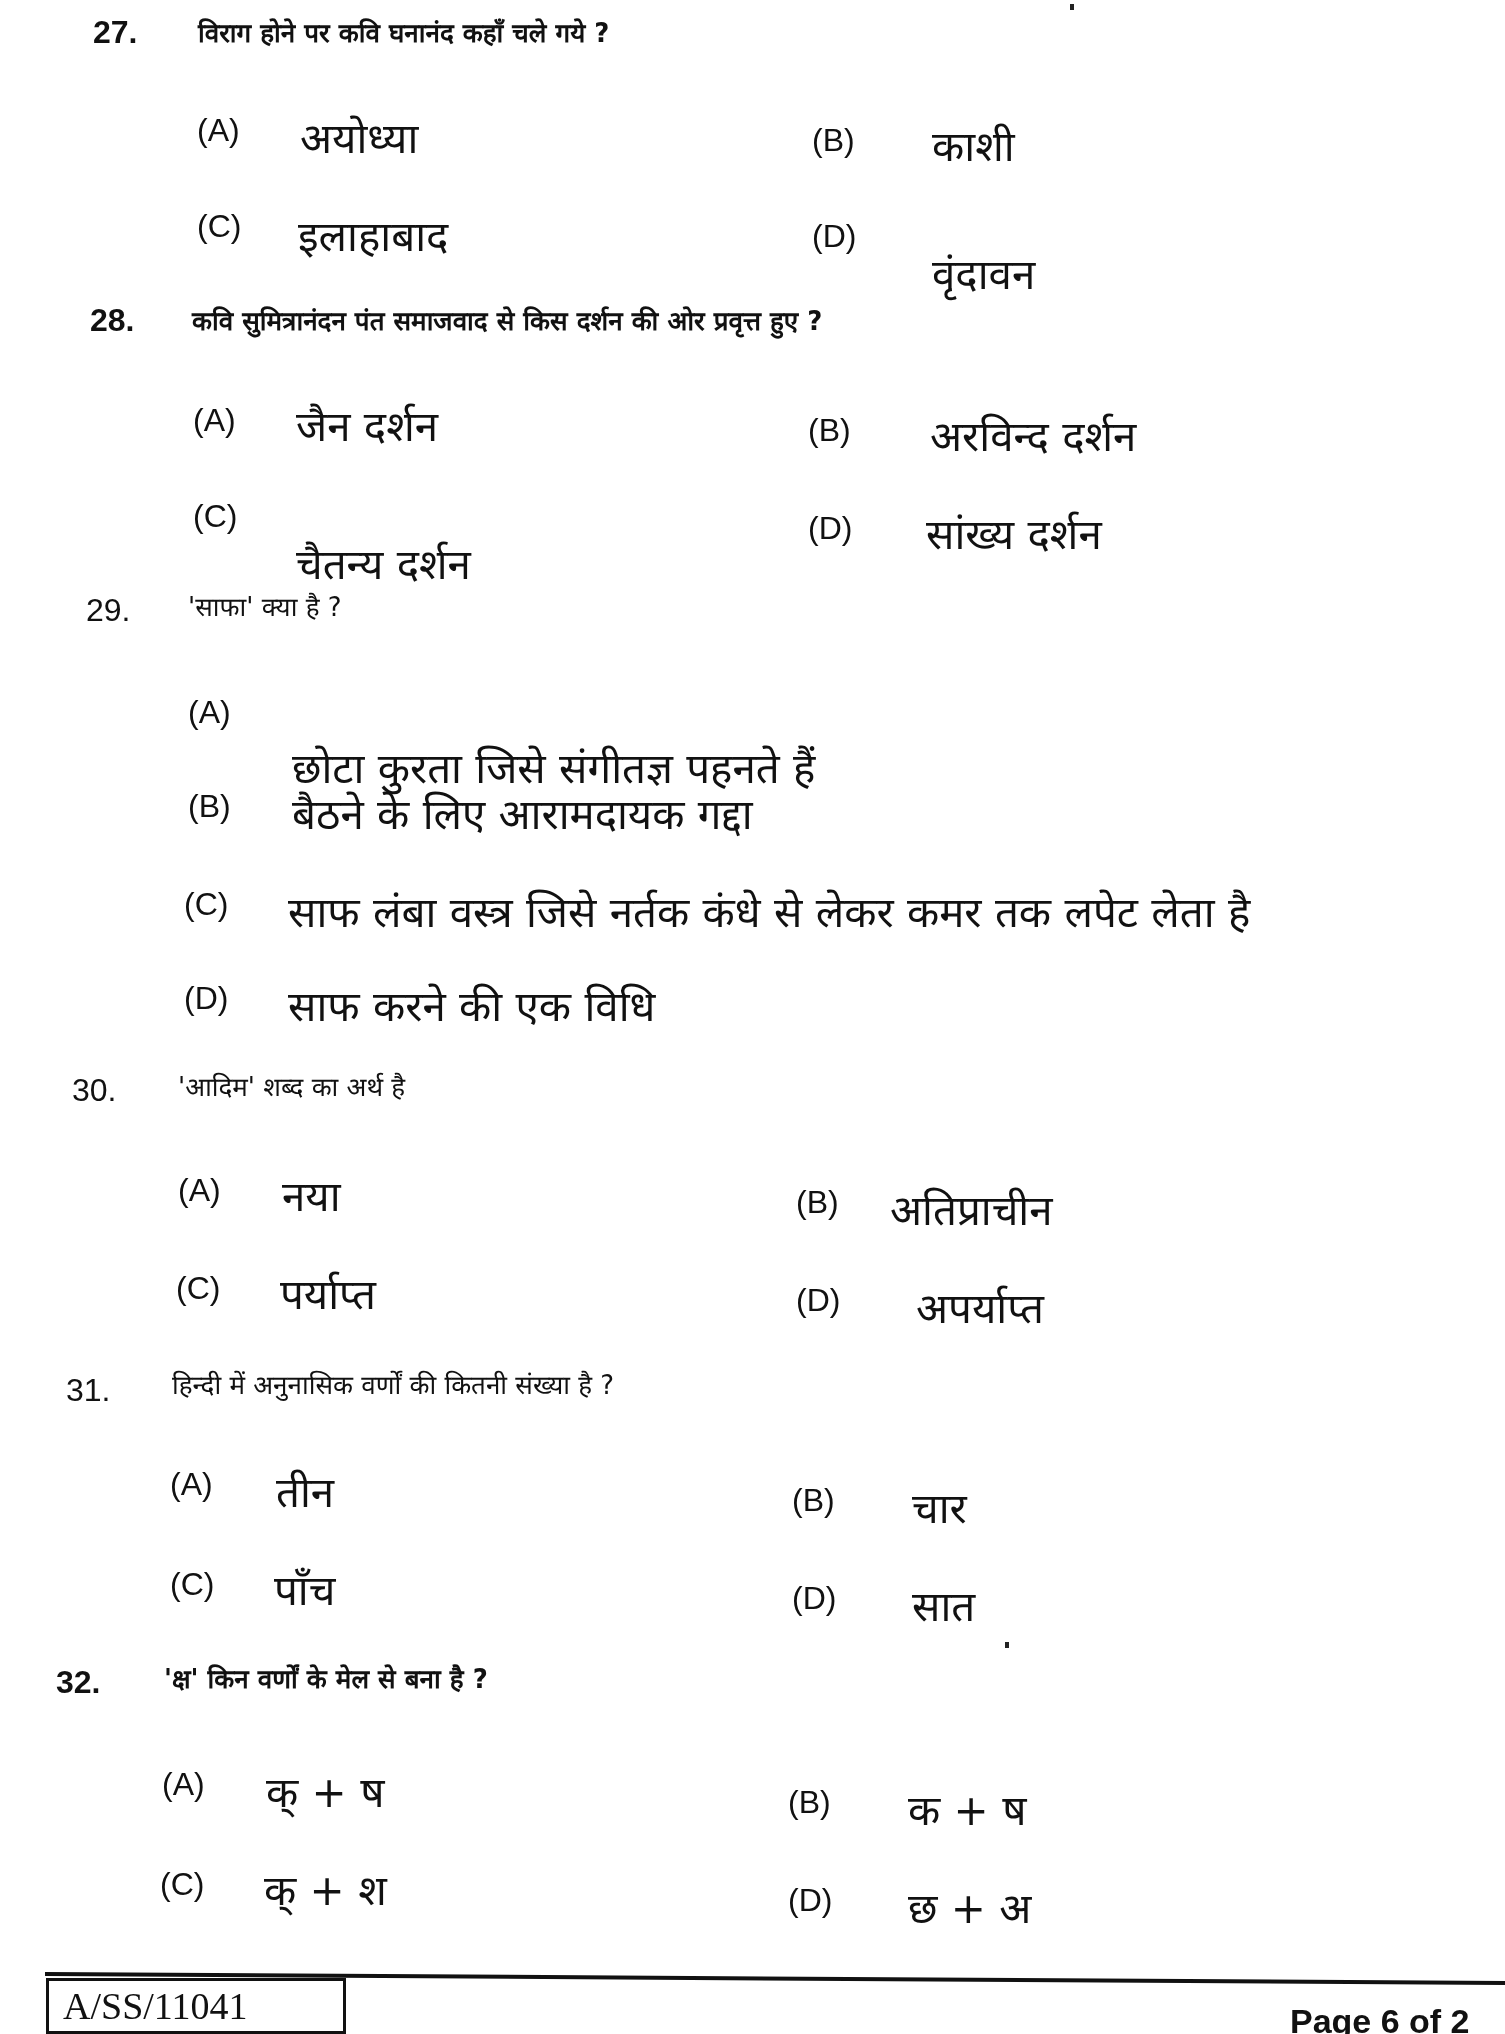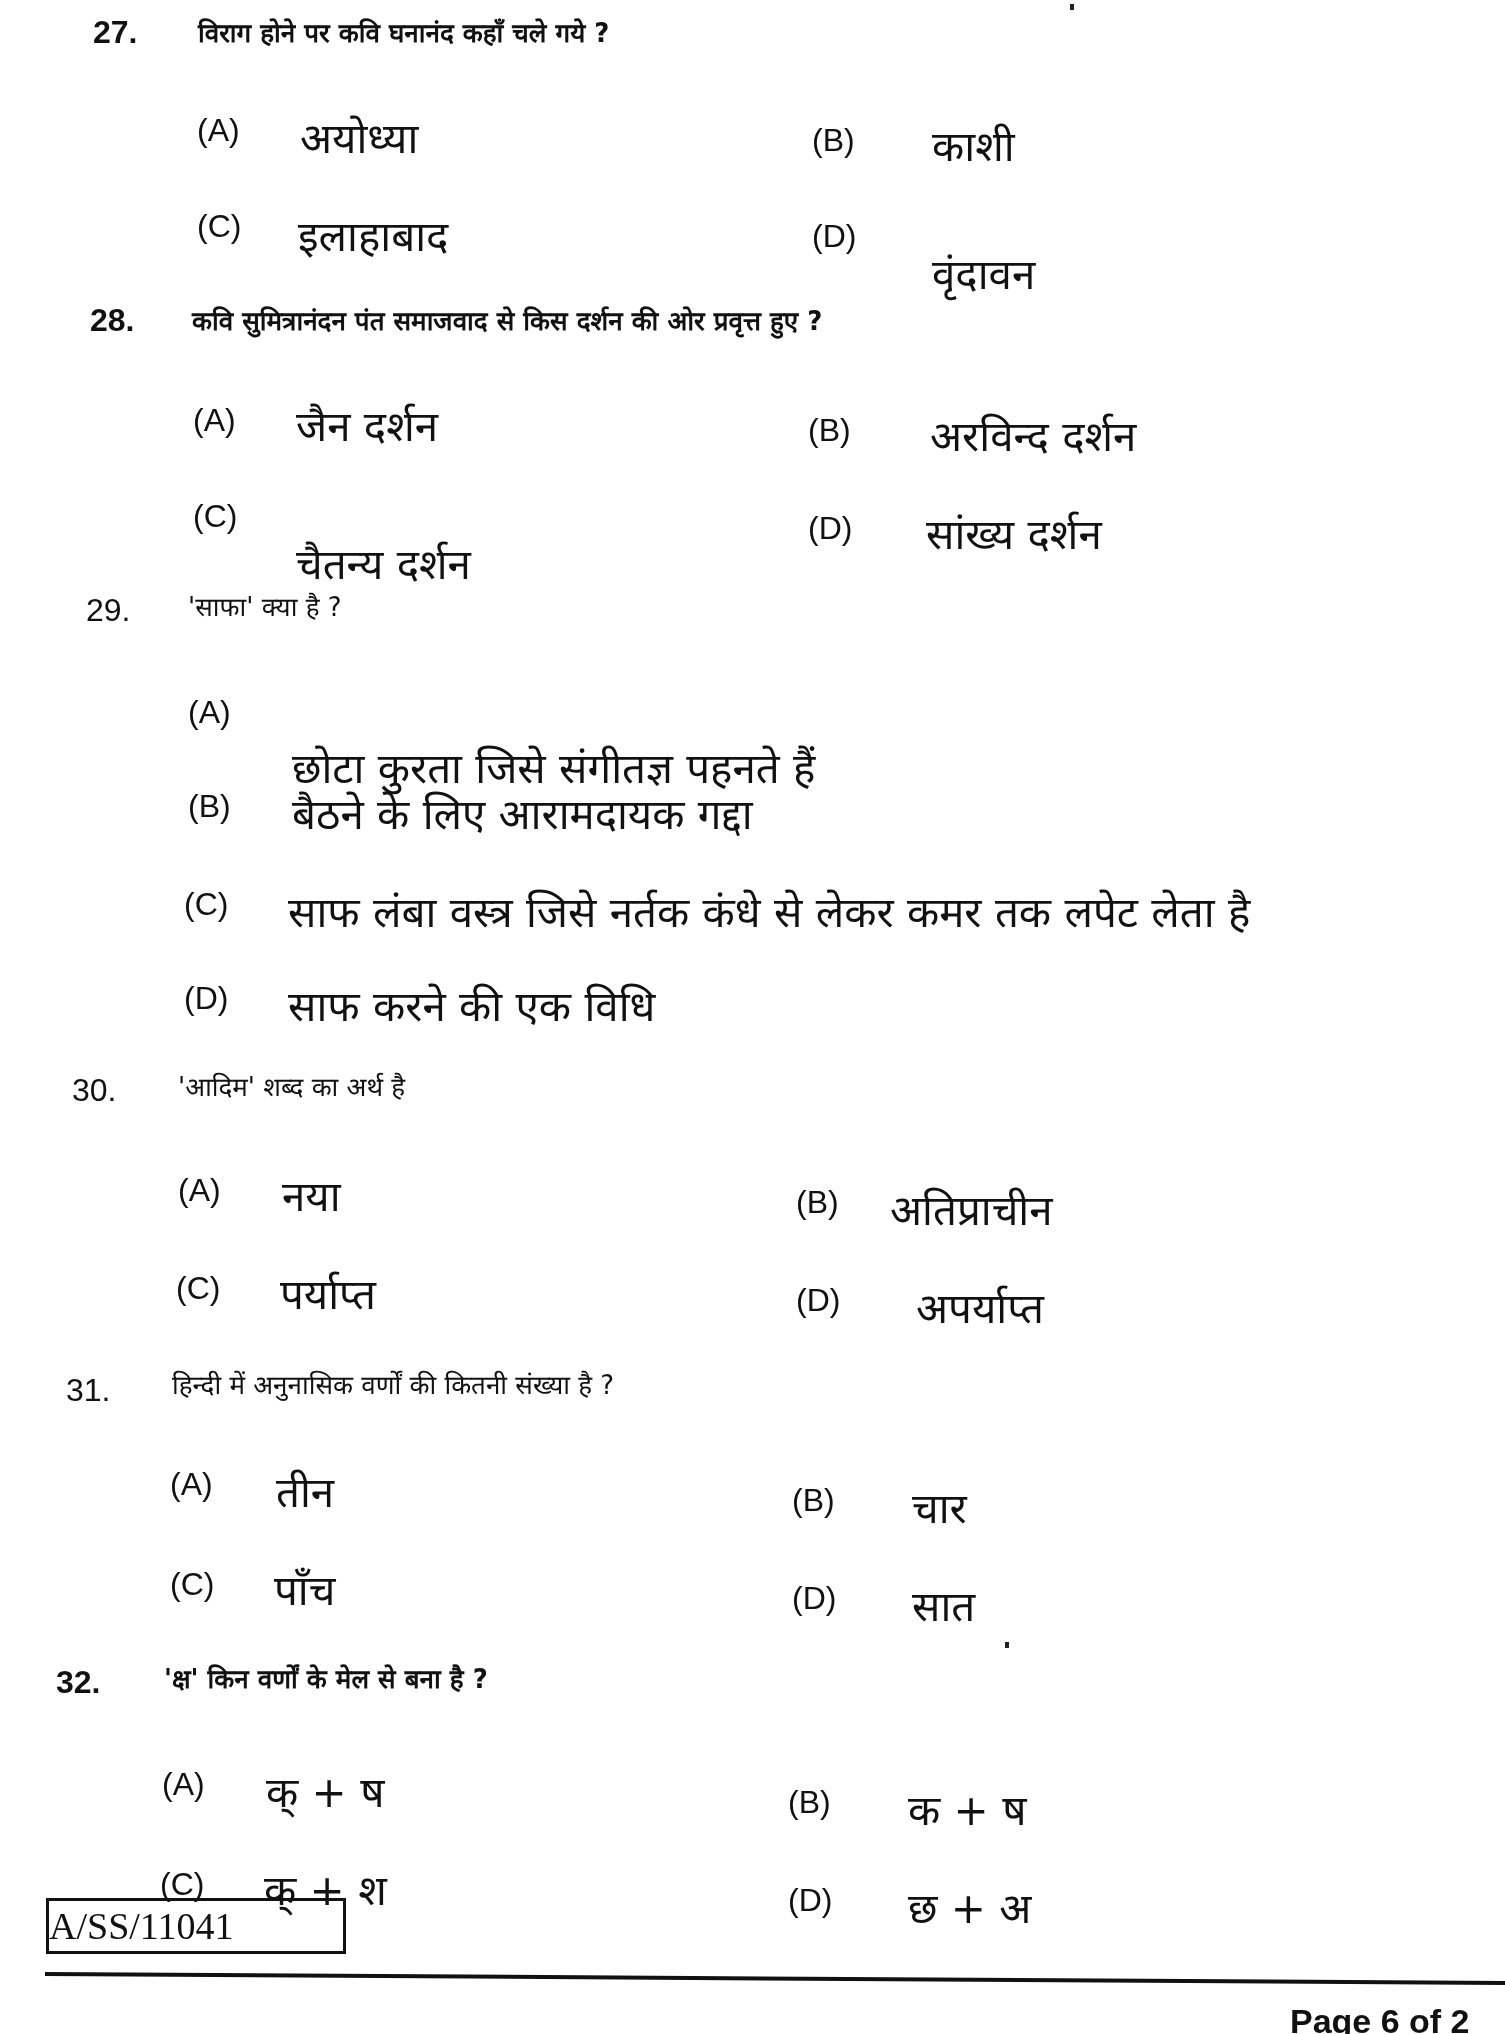--- a/index.html
+++ b/index.html
@@ -12,23 +12,23 @@
   .qtext { font-size:26px; font-weight:bold; color:#111; }
   .opt-label { font-family:"Liberation Sans", sans-serif; font-size:32px; color:#111; }
   .opt-text { font-size:42px; color:#111; }
   .light .qnum { font-weight:normal; }
   .light .qtext { font-weight:normal; }
   .footer-line {
     position:absolute; left:45px; top:1972px; width:1470px; height:4px; background:#111;
     transform: rotate(0.35deg); transform-origin:left center;
   }
   .code-box {
-    position:absolute; left:46px; top:1898px; width:300px; height:56px;
+    position:absolute; left:46px; top:1978px; width:300px; height:56px;
     border:3px solid #111; box-sizing:border-box;
-    font-family:"Liberation Serif", serif; font-size:38px; line-height:50px; color:#111;
+    font-family:"Liberation Serif", serif; font-size:38px; line-height:50px; padding-left:14px; color:#111;
   }
   .page-no {
     position:absolute; left:1290px; top:2002px; font-family:"Liberation Sans", sans-serif;
     font-weight:bold; font-size:34px; color:#111; white-space:nowrap;
   }
   .dot { position:absolute; width:4px; height:6px; background:#222; }
 </style>
 </head>
 <body>
 

